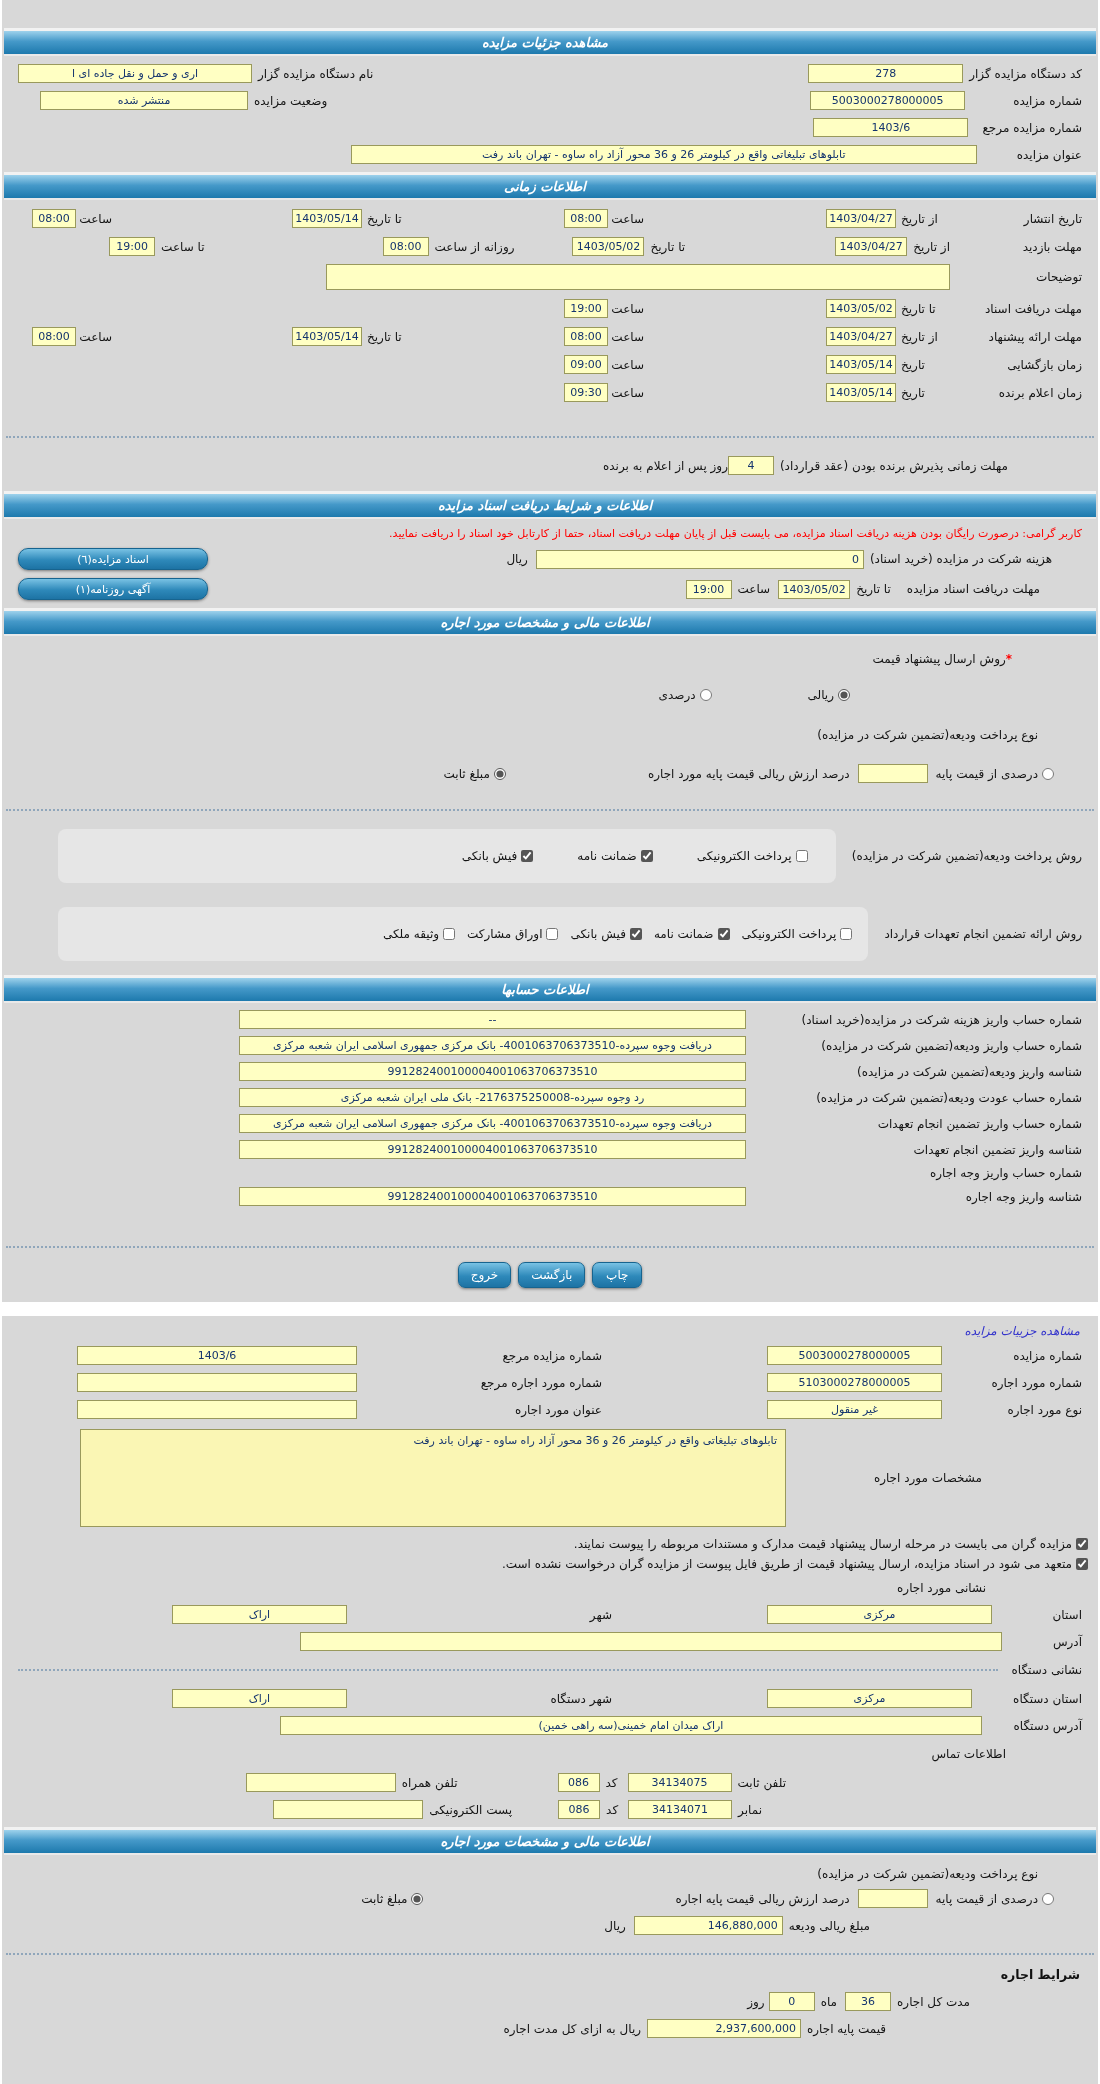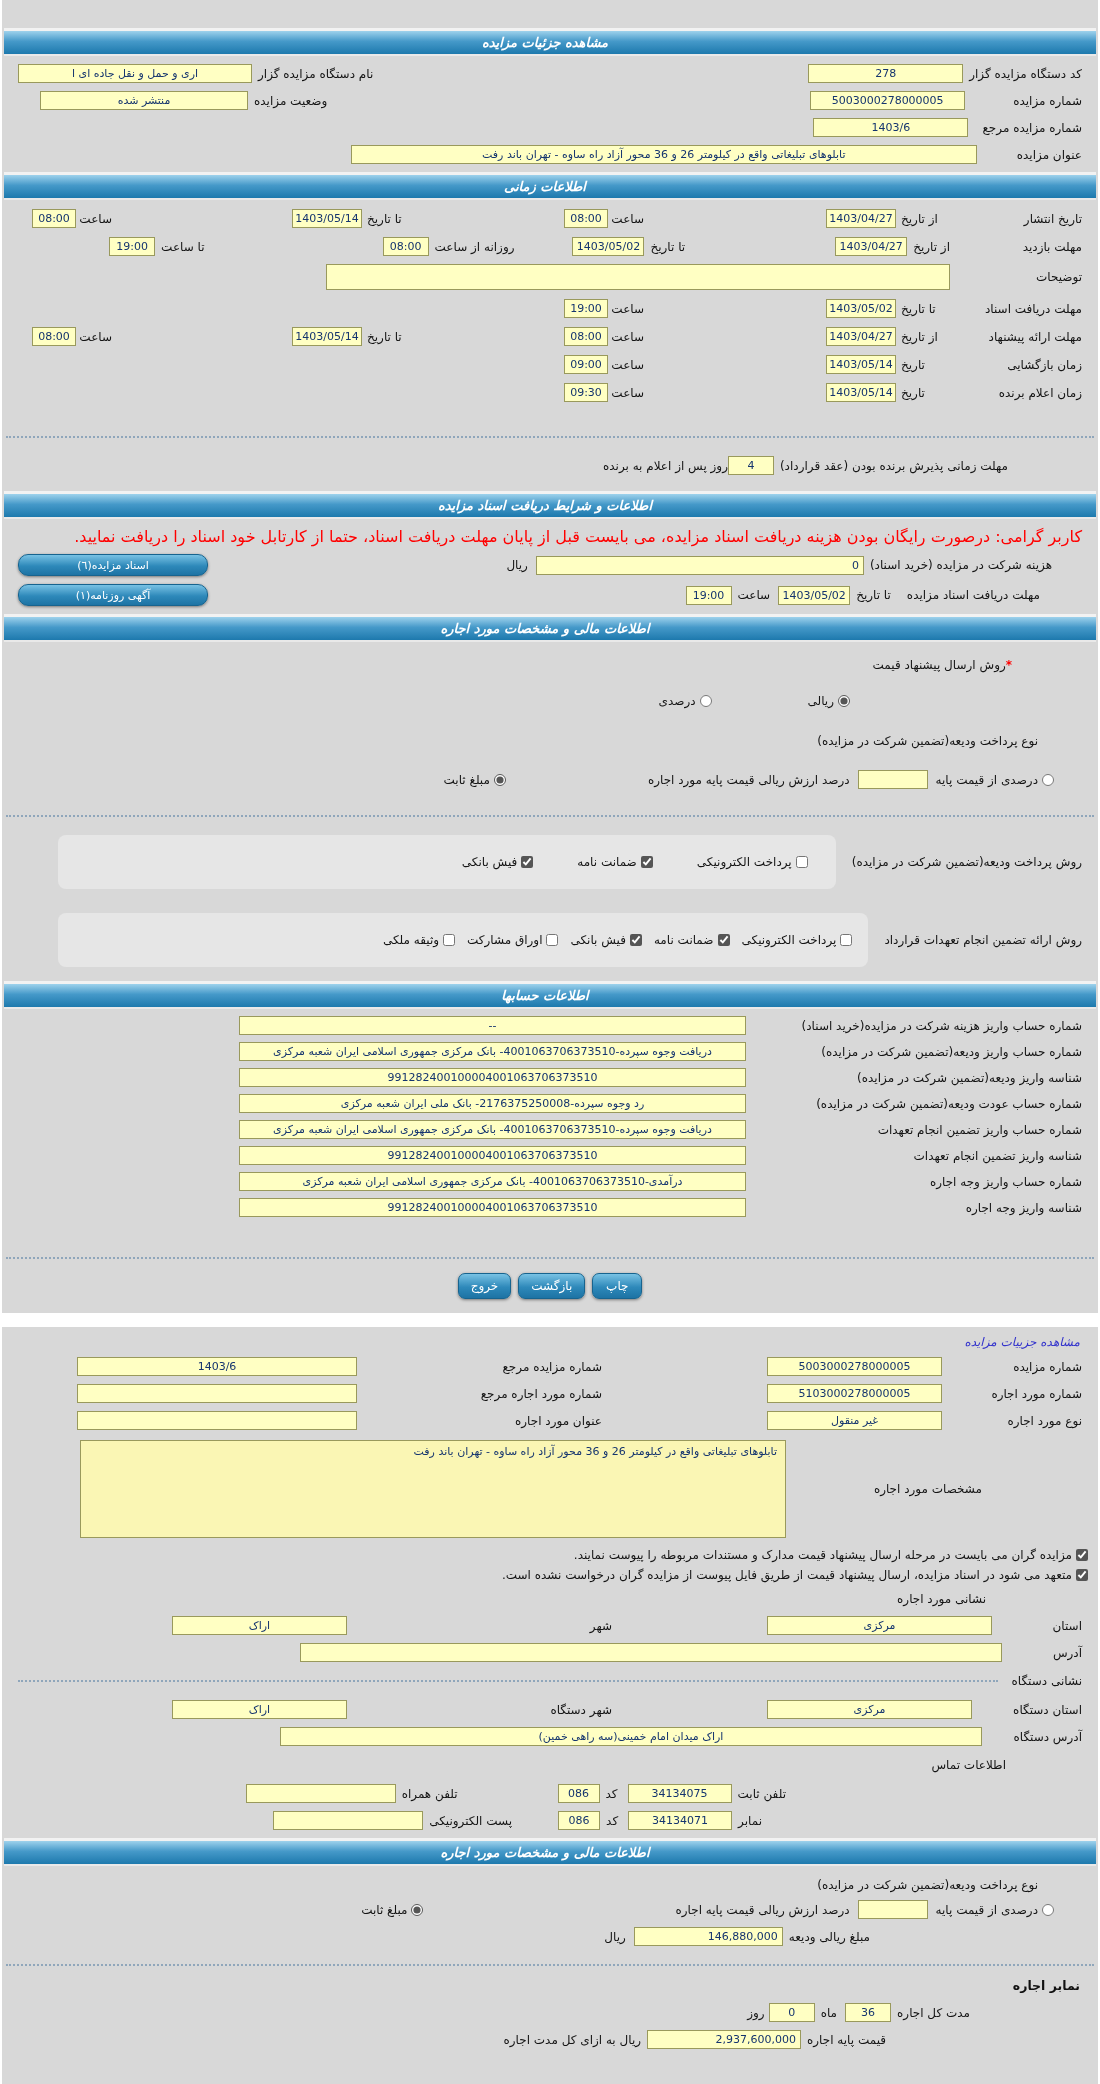--- a/index.html
+++ b/index.html
@@ -15,21 +15,21 @@
        line-height:17px;text-align:center;white-space:nowrap;overflow:hidden;flex:0 0 auto;}
   .box.rgt{text-align:right;padding-right:4px;}
   .ta{background:#faf6b4;border:1px solid #99995c;color:#14346e;font-size:11px;padding:4px 8px;
       text-align:right;overflow:hidden;flex:0 0 auto;}
   .grid-t{display:grid;grid-template-columns:132px 54px 70px 182px 36px 44px 146px 56px 70px 180px 36px 44px;
           align-items:center;margin:9px 16px;}
   .gl{font-size:12px;color:#141414;white-space:nowrap;text-align:left;padding-left:5px;}
   .g1{font-size:12px;color:#141414;white-space:nowrap;}
   .sp{flex:0 0 auto;}
   .dots{border-top:2px dotted #8fa6bb;margin:12px 4px;}
-  .warn{font-size:16px;margin:8px 16px;text-align:right;}
+  .warn{font-size:11px;margin:8px 16px;text-align:right;}
   .link{font-style:italic;font-size:12px;text-decoration:none;}
   .btn{display:inline-flex;align-items:center;justify-content:center;min-width:50px;height:26px;
        padding:0 12px;border:1px solid #17648f;border-radius:7px;color:#fff;font-size:12px;
        background:linear-gradient(180deg,#79c2e4 0%,#2e89ba 55%,#1d73a4 100%);
        box-shadow:0 1px 3px rgba(0,0,0,.45);cursor:pointer;font-family:"DejaVu Sans",sans-serif;}
   .btnrow{display:flex;justify-content:center;gap:7px;margin:14px 0;}
   .pill{width:190px;height:22px;border-radius:10px;font-size:11px;min-width:0;padding:0 6px;}
   .gwrap{background:#e6e6e6;border-radius:8px;min-height:54px;display:flex;align-items:center;
          flex:1;margin-left:40px;margin-right:10px;padding:0 28px;gap:44px;justify-content:flex-start;}
   .gwrap.tight{gap:12px;padding:0 16px;}
@@ -298,21 +298,20 @@
   <div class="frow" style="margin:7px 16px">
     <span class="lbl" style="width:330px">شماره حساب واریز تضمین انجام تعهدات</span>
     <div class="box" style="width:505px">دریافت وجوه سپرده-4001063706373510- بانک مرکزی جمهوری اسلامی ایران شعبه مرکزی</div>
   </div>
   <div class="frow" style="margin:7px 16px">
     <span class="lbl" style="width:330px">شناسه واریز تضمین انجام تعهدات</span>
     <div class="box" style="width:505px">991282400100004001063706373510</div>
   </div>
   <div class="frow" style="margin:7px 16px">
     <span class="lbl" style="width:330px">شماره حساب واریز وجه اجاره</span>
-    <div class="box" style="width:505px">درآمدی-4001063706373510- بانک مرکزی جمهوری اسلامی ایران شعبه مرکزی</div>
   </div>
   <div class="frow" style="margin:7px 16px">
     <span class="lbl" style="width:330px">شناسه واریز وجه اجاره</span>
     <div class="box" style="width:505px">991282400100004001063706373510</div>
   </div>
 
   <div class="dots" style="margin-top:40px"></div>
 
   <div class="btnrow">
     <button class="btn">چاپ</button>
@@ -453,21 +452,21 @@
   </div>
 
   <div class="frow" style="padding-right:212px">
     <span class="lbl">مبلغ ریالی ودیعه</span>
     <div class="box rgt" style="width:143px">146,880,000</div>
     <span class="lbl" style="padding-right:8px">ریال</span>
   </div>
 
   <div class="dots" style="margin-top:18px"></div>
 
-  <div class="subttl">نمابر اجاره</div>
+  <div class="subttl">شرایط اجاره</div>
 
   <div class="frow" style="padding-right:112px">
     <span class="lbl">مدت کل اجاره</span>
     <div class="box" style="width:44px">36</div>
     <span class="lbl" style="padding-right:8px">ماه</span>
     <div class="box" style="width:44px">0</div>
     <span class="lbl" style="padding-right:4px">روز</span>
   </div>
 
   <div class="frow" style="padding-right:196px">

